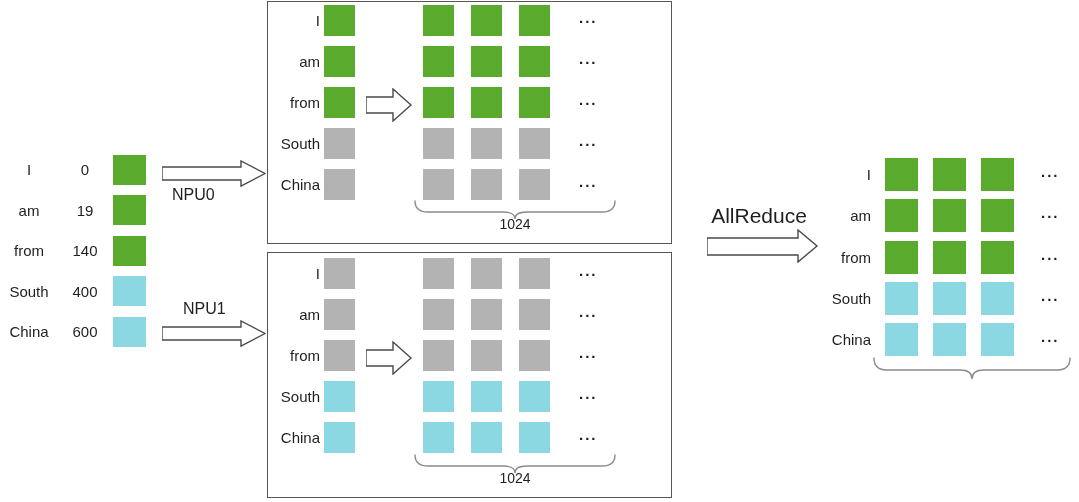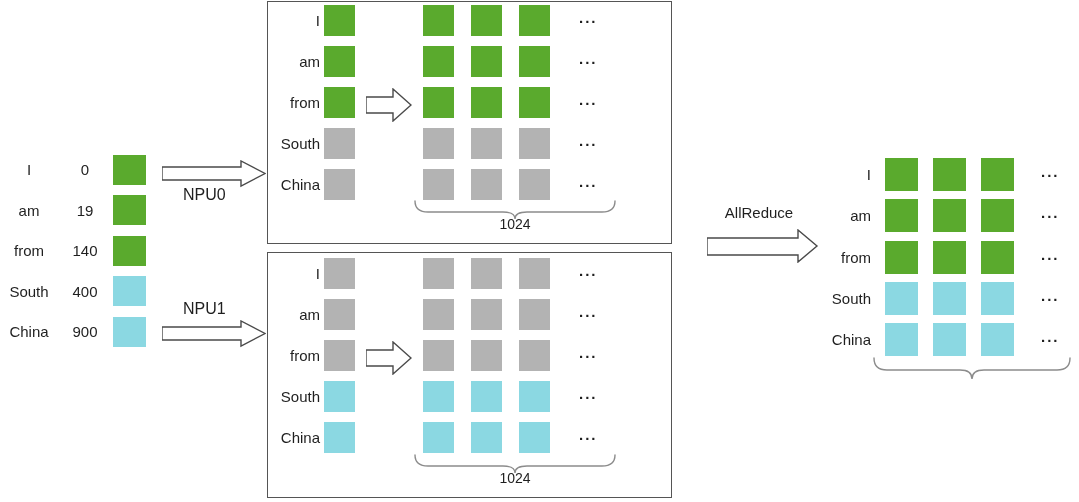--- a/index.html
+++ b/index.html
@@ -66,29 +66,29 @@
         <span class="iidx">140</span>
         <span class="cell icell" style="background: rgb(90, 170, 45);"></span>
       </div>
       <div class="irow">
         <span class="iword">South</span>
         <span class="iidx">400</span>
         <span class="cell icell" style="background: rgb(139, 216, 226);"></span>
       </div>
       <div class="irow">
         <span class="iword">China</span>
-        <span class="iidx">900</span>
+        <span class="iidx">600</span>
         <span class="cell icell" style="background: rgb(139, 216, 226);"></span>
       </div>
     </div>
 
   <svg class="abs" style="left:162px;top:160px" width="104" height="28" viewBox="0 0 104 28">
     <polygon points="0,7 79,7 79,1 103,13.5 79,26 79,20 0,20" fill="#ffffff" stroke="#4a4a4a" stroke-width="1.4"></polygon>
   </svg>
-  <div class="arrowlbl" style="left:183px;top:186px">NPU0</div>
+  <div class="arrowlbl" style="left:172px;top:186px">NPU0</div>
 
   <div class="arrowlbl" style="left:183px;top:300px">NPU1</div>
   <svg class="abs" style="left:162px;top:320px" width="104" height="28" viewBox="0 0 104 28">
     <polygon points="0,7 79,7 79,1 103,13.5 79,26 79,20 0,20" fill="#ffffff" stroke="#4a4a4a" stroke-width="1.4"></polygon>
   </svg>
 
   <div class="panel" id="npu0-panel">
     <div class="prows" id="npu0-rows">
         <div class="prow">
           <span class="plabel">I</span>
@@ -205,21 +205,21 @@
       </div>
     <svg class="abs" style="left:98px;top:88px" width="46" height="34" viewBox="0 0 46 34">
       <polygon points="0,9 27,9 27,1 45,17 27,33 27,25 0,25" fill="#ffffff" stroke="#4a4a4a" stroke-width="1.4"></polygon>
     </svg>
     <svg class="abs" style="left:146px;top:200px" width="202" height="22" viewBox="0 0 202 22">
       <path d="M 1 2 Q 1 13, 14 13 L 89 13 Q 101 13, 101 20 Q 101 13, 113 13 L 188 13 Q 201 13, 201 2" fill="none" stroke="#8c8c8c" stroke-width="1.4" stroke-linecap="round"></path>
     </svg>
     <div class="dim" id="npu1-dim">1024</div>
   </div>
 
-  <div class="arrowlbl" style="left:706px;top:204px;width:106px;text-align:center;font-size:15px">AllReduce</div>
+  <div class="arrowlbl" style="left:706px;top:204px;width:106px;text-align:center;font-size:21px">AllReduce</div>
   <svg class="abs" style="left:707px;top:229px" width="112" height="34" viewBox="0 0 112 34">
     <polygon points="0,9 91,9 91,1 110,17 91,33 91,26 0,26" fill="#ffffff" stroke="#4a4a4a" stroke-width="1.4"></polygon>
   </svg>
 
   <div id="result-rows">
       <div class="rrow">
         <span class="rlabel">I</span>
         <span class="rgroup">
           <span class="cell" style="background: rgb(90, 170, 45);"></span>
           <span class="cell" style="background: rgb(90, 170, 45);"></span>

